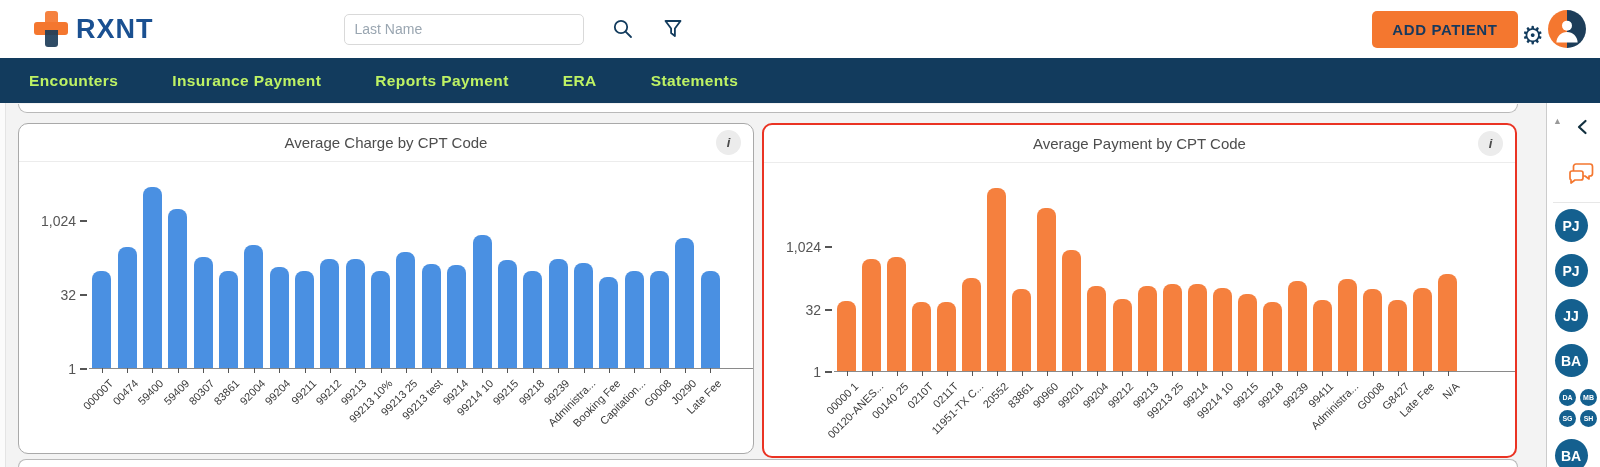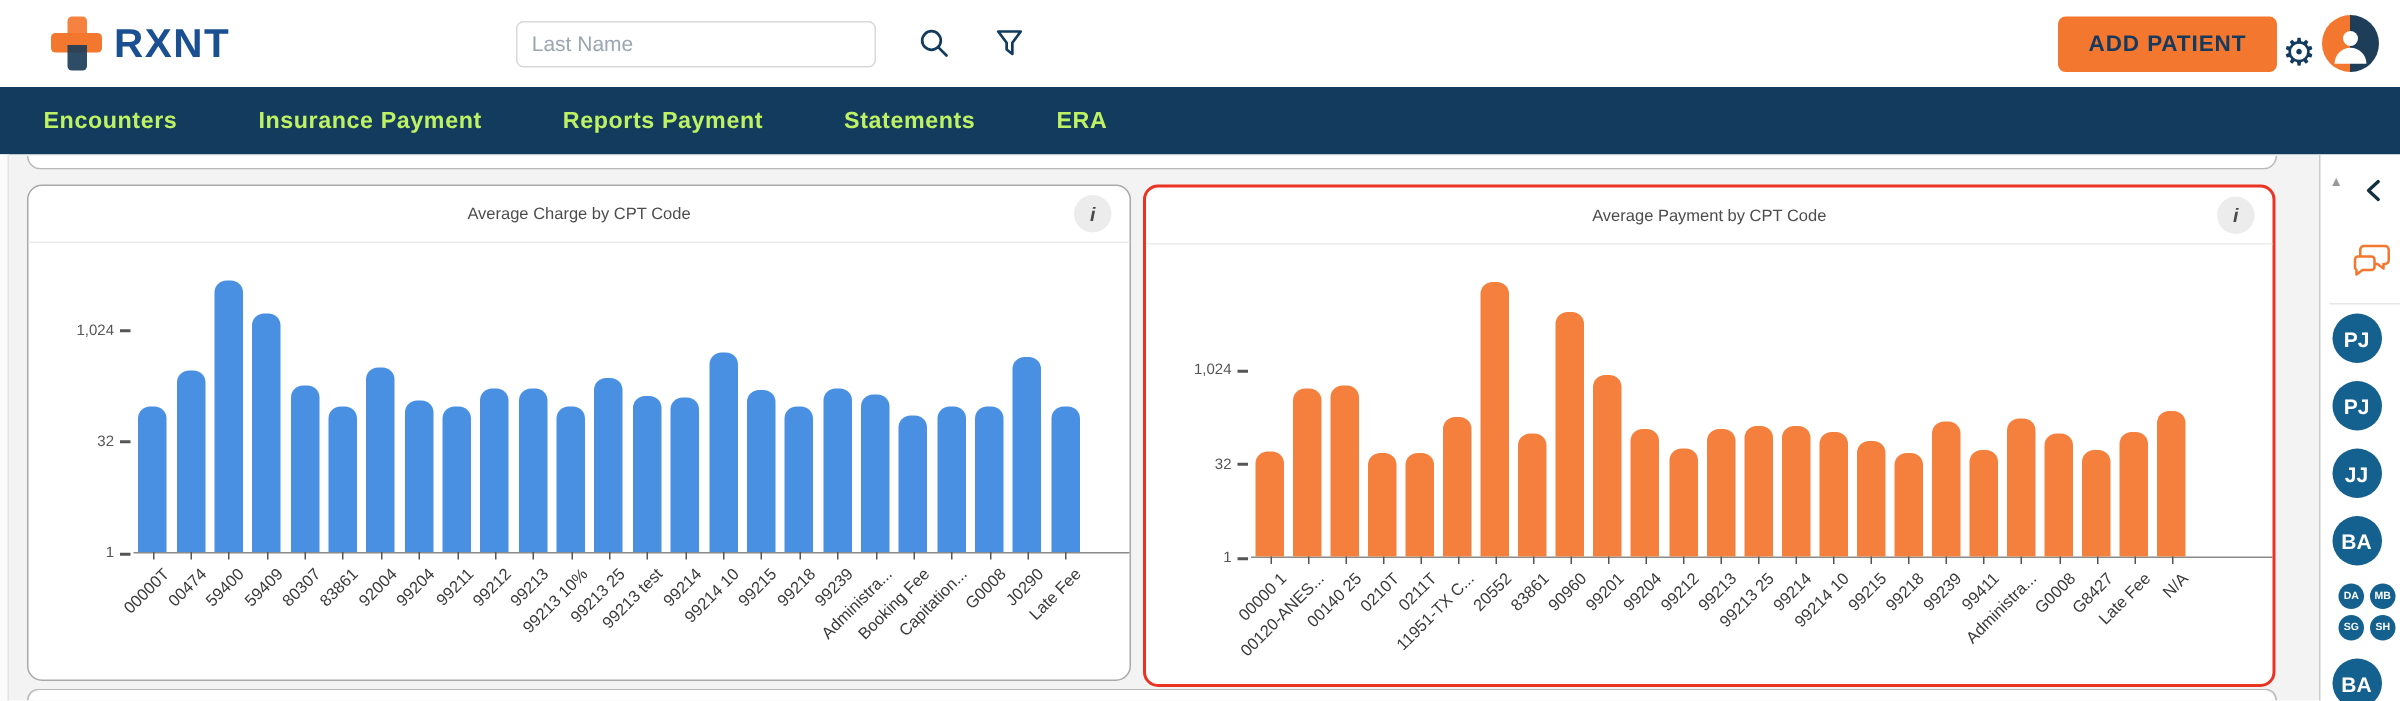--- a/index.html
+++ b/index.html
@@ -38,28 +38,28 @@
   .left-strip { position:absolute; left:0; top:103px; bottom:0; width:6px; background:#fbfbfb; border-right:1px solid #e4e4e4; z-index:5; }
   .edge-strip { background:#fff; border:1px solid #b9b9b9; margin-right:28px; }
   .edge-strip.top { height:9px; border-top:none; border-radius:0 0 9px 9px; margin-top:1px; }
   .edge-strip.bottom { height:8px; border-bottom:none; border-radius:9px 9px 0 0; position:absolute; bottom:0; left:18px; right:28px; margin-right:0; }
   .cards-row { display:flex; gap:8px; margin-top:10px; margin-right:28px; align-items:flex-start; }
 
   .chart-card { background:#fff; border:1px solid #a9a9a9; border-radius:10px; }
   .chart-card.c0 { width:736px; height:331px; }
   .chart-card.c1 { width:755px; height:335px; border:2px solid #EA3323; }
   .card-header { position:relative; height:38px; border-bottom:1px solid #ececec; display:flex; align-items:center; justify-content:center; }
-  .card-title { font-size:11px; color:#4d4d4d; font-weight:500; }
+  .card-title { font-size:15px; color:#4d4d4d; font-weight:500; }
   .info-icon { position:absolute; right:12px; top:6px; width:25px; height:25px; border-radius:50%; background:#ececec;
                color:#4a4a4a; font-size:13px; font-style:italic; font-weight:600; display:flex; align-items:center; justify-content:center; cursor:pointer; }
   .chart-body { padding:14px 0 0 8px; }
   .chart-row { position:relative; }
   .y-axis { position:absolute; left:0; top:0; bottom:0; width:62px; }
   .ytick { position:absolute; right:2px; transform:translateY(50%); display:flex; align-items:center; gap:4px; }
-  .ylab { font-size:10px; color:#555; }
+  .ylab { font-size:14px; color:#555; }
   .ytickline { width:7px; height:2px; background:#555; }
   .plot { margin-left:62px; height:100%; display:flex; align-items:flex-end; border-bottom:1px solid #8a8a8a; }
   .slot { flex:1 1 0; height:100%; position:relative; display:flex; justify-content:center; align-items:flex-end; }
   .bar { width:19px; border-radius:8px 8px 0 0; }
   .xtickline { position:absolute; top:100%; left:50%; width:1px; height:5px; background:#555; }
   .xlab { position:absolute; top:calc(100% + 9px); right:calc(50% - 5px); width:110px; text-align:right;
           font-size:11px; color:#3a3a3a; transform:rotate(-45deg); transform-origin:100% 0; white-space:nowrap; }
   .x-area { height:96px; }
 
   
@@ -118,24 +118,24 @@
     <div class="nav-item">
       <span>Encounters</span>
     </div>
     <div class="nav-item">
       <span>Insurance Payment</span>
     </div>
     <div class="nav-item">
       <span>Reports Payment</span>
     </div>
     <div class="nav-item">
+      <span>ERA</span>
+    </div>
+    <div class="nav-item">
       <span>Statements</span>
-    </div>
-    <div class="nav-item">
-      <span>ERA</span>
     </div>
   </nav>
 
 <div class="left-strip"></div>
 <div class="content">
   <div class="edge-strip top"></div>
   <div class="cards-row">
 
     <section class="chart-card c0">
       <div class="card-header">

